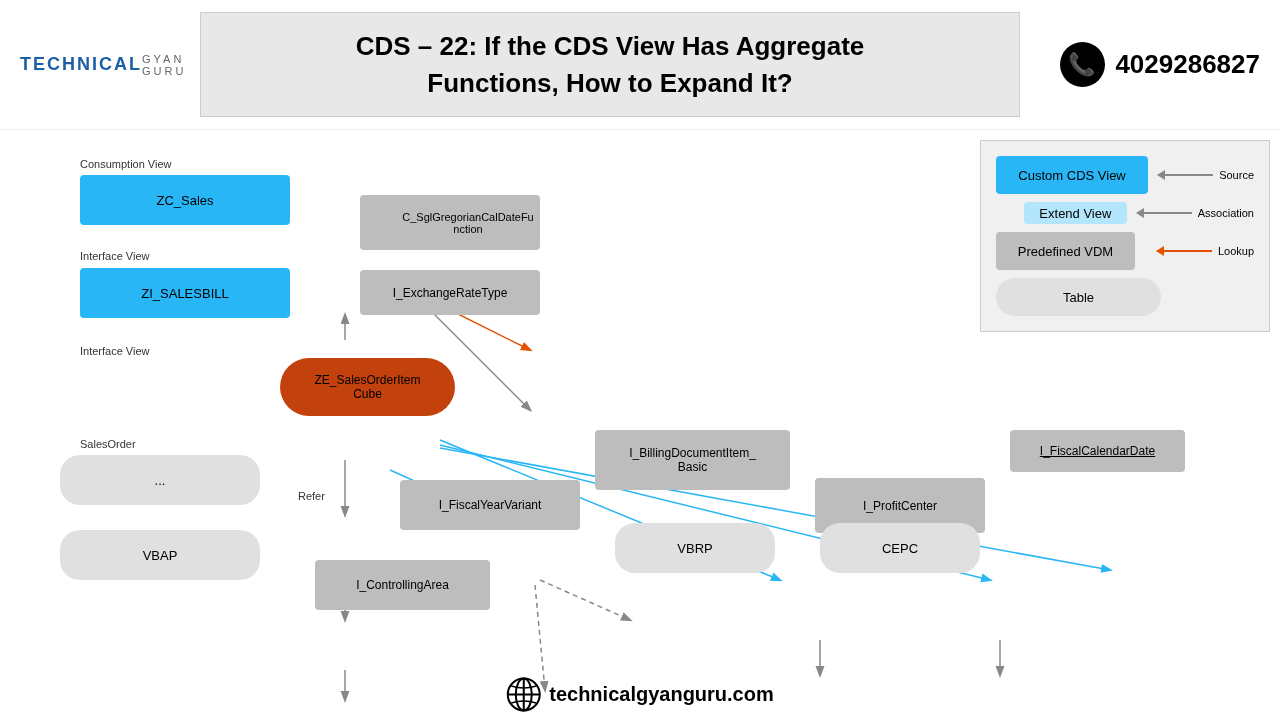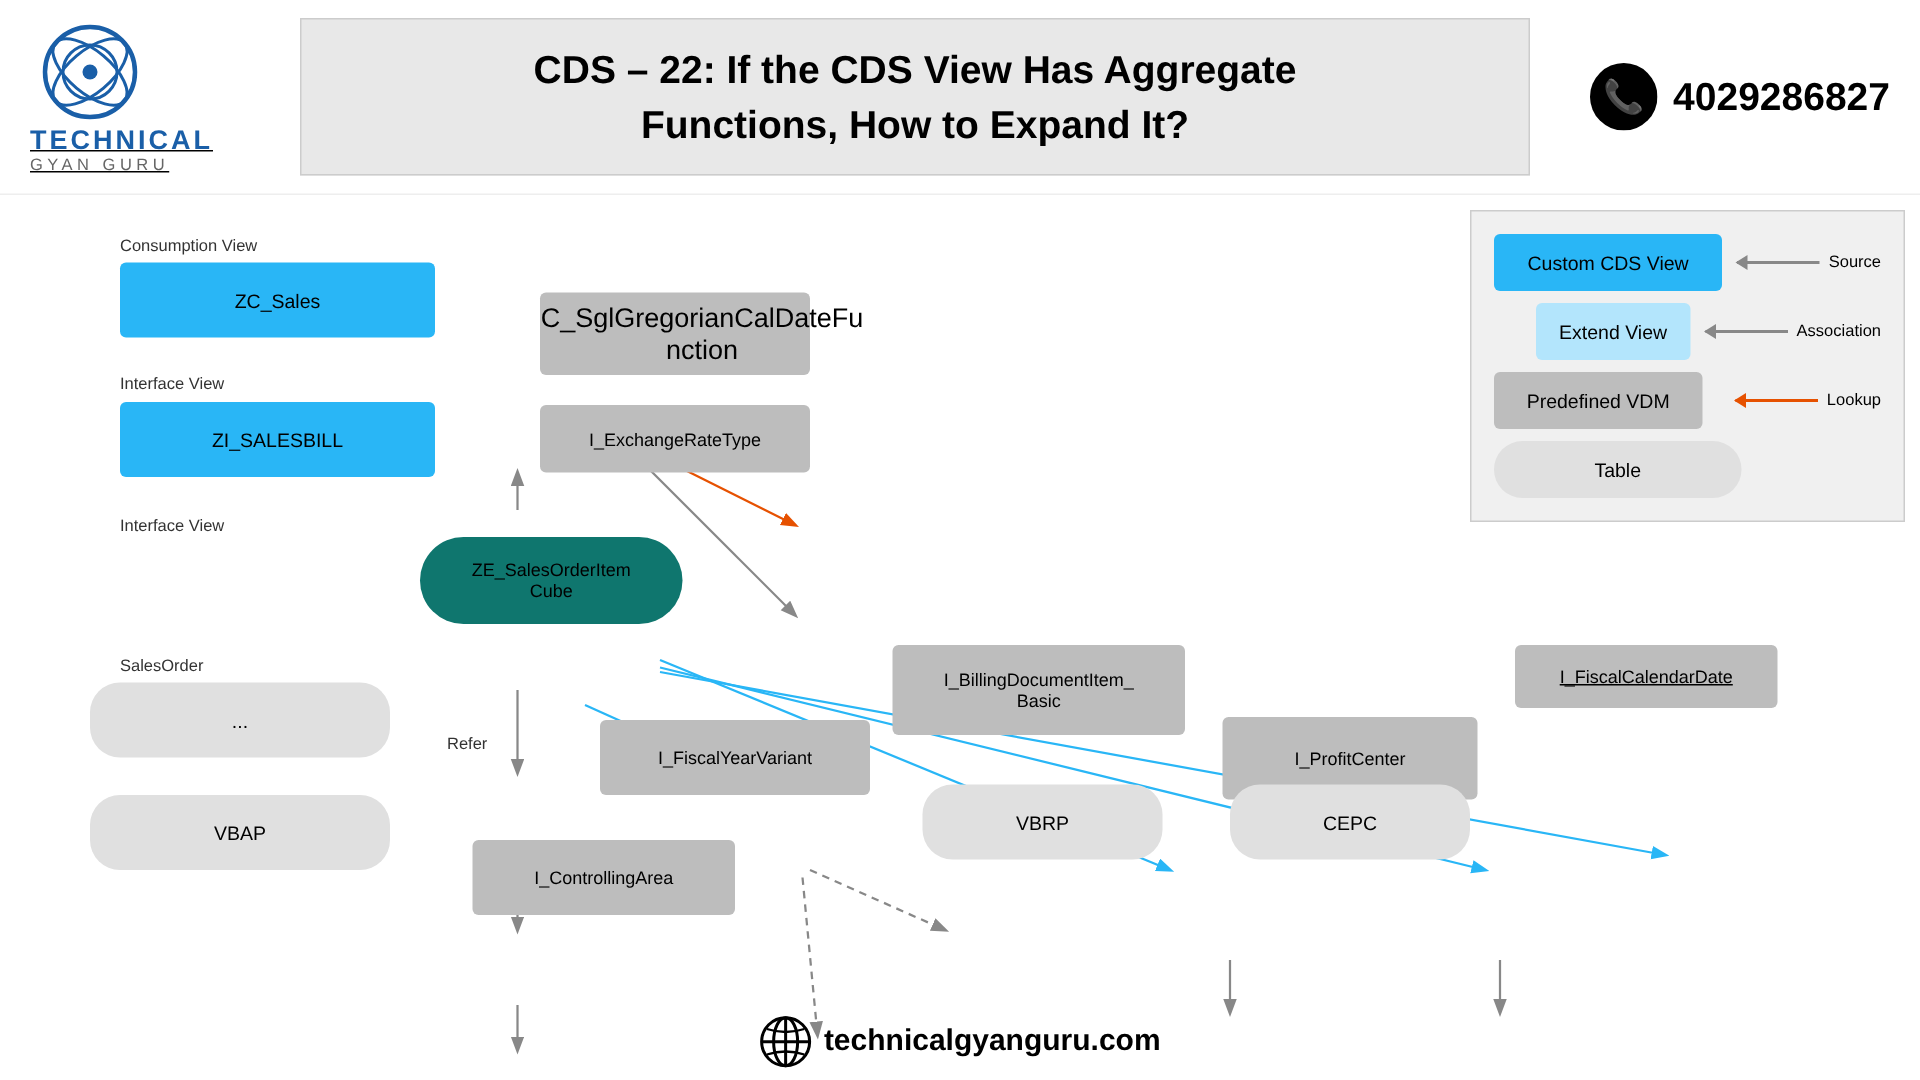--- a/index.html
+++ b/index.html
@@ -17,24 +17,24 @@
       display: flex;
       align-items: center;
       padding: 10px 20px;
       background: #ffffff;
       border-bottom: 1px solid #eee;
       height: 130px;
     }
 
     .logo-area {
       display: flex;
-      flex-direction: column;
+      flex-direction: row;
+      align-items: center;
       width: 160px;
       flex-shrink: 0;
-      text-decoration: underline;
     }
 
     .logo-icon {
       width: 80px;
       height: 70px;
     }
 
     .logo-text {
       font-size: 18px;
       font-weight: bold;
@@ -124,21 +124,21 @@
       border-radius: 4px;
     }
 
     .node-cyan {
       background: #29b6f6;
       color: #000;
       border-radius: 4px;
     }
 
     .node-light-blue {
-      background: #0f766e;
+      background: #c2410c;
       color: #000;
       border-radius: 29px;
     }
 
     .node-gray {
       background: #bdbdbd;
       color: #000;
     }
 
     .node-light-gray {
@@ -264,21 +264,21 @@
     <div class="node node-cyan" style="left:80px; top:45px; width:210px; height:50px;">
       <span>ZC_Sales</span>
     </div>
 
     <div class="label-text" style="left:80px; top:120px;">Interface View</div>
 
     <div class="node node-cyan" style="left:80px; top:138px; width:210px; height:50px;">
       <span>ZI_SALESBILL</span>
     </div>
 
-    <div class="node node-gray" style="left:360px; top:65px; width:180px; height:55px; font-size:18px;padding-left:36px;">
+    <div class="node node-gray" style="left:360px; top:65px; width:180px; height:55px; font-size:11px;padding-left:36px;">
       <span>C_SglGregorianCalDateFu
 nction</span>
     </div>
 
     <div class="node node-gray" style="left:360px; top:140px; width:180px; height:45px; font-size:12px;">
       <span>I_ExchangeRateType</span>
     </div>
 
     <div class="label-text" style="left:80px; top:215px;">Interface View</div>
 
@@ -339,21 +339,21 @@
         </div>
         <div style="display:flex; align-items:center; gap:6px; flex:1;">
           <div style="position:relative; width:55px; height:2px; background:#888; display:flex; align-items:center;">
             <div style="position:absolute; left:-1px; width:0; height:0; border-top:5px solid transparent; border-bottom:5px solid transparent; border-right:8px solid #888;"></div>
           </div>
           <span style="font-size:11px;">Source</span>
         </div>
       </div>
 
       <div style="display:flex; align-items:center; gap:10px;">
-        <div style="width:165px; height:38px; background:#b3e5fc; border-radius:4px; display:flex; align-items:center; justify-content:center; font-size:13px;margin-left:28px;">
+        <div style="width:165px; height:22px; background:#b3e5fc; border-radius:4px; display:flex; align-items:center; justify-content:center; font-size:13px;margin-left:28px;">
           <span>Extend View</span>
         </div>
         <div style="display:flex; align-items:center; gap:6px; flex:1;">
           <div style="position:relative; width:55px; height:2px; background:#888; display:flex; align-items:center;">
             <div style="position:absolute; left:-1px; width:0; height:0; border-top:5px solid transparent; border-bottom:5px solid transparent; border-right:8px solid #888;"></div>
           </div>
           <span style="font-size:11px;">Association</span>
         </div>
       </div>
 

